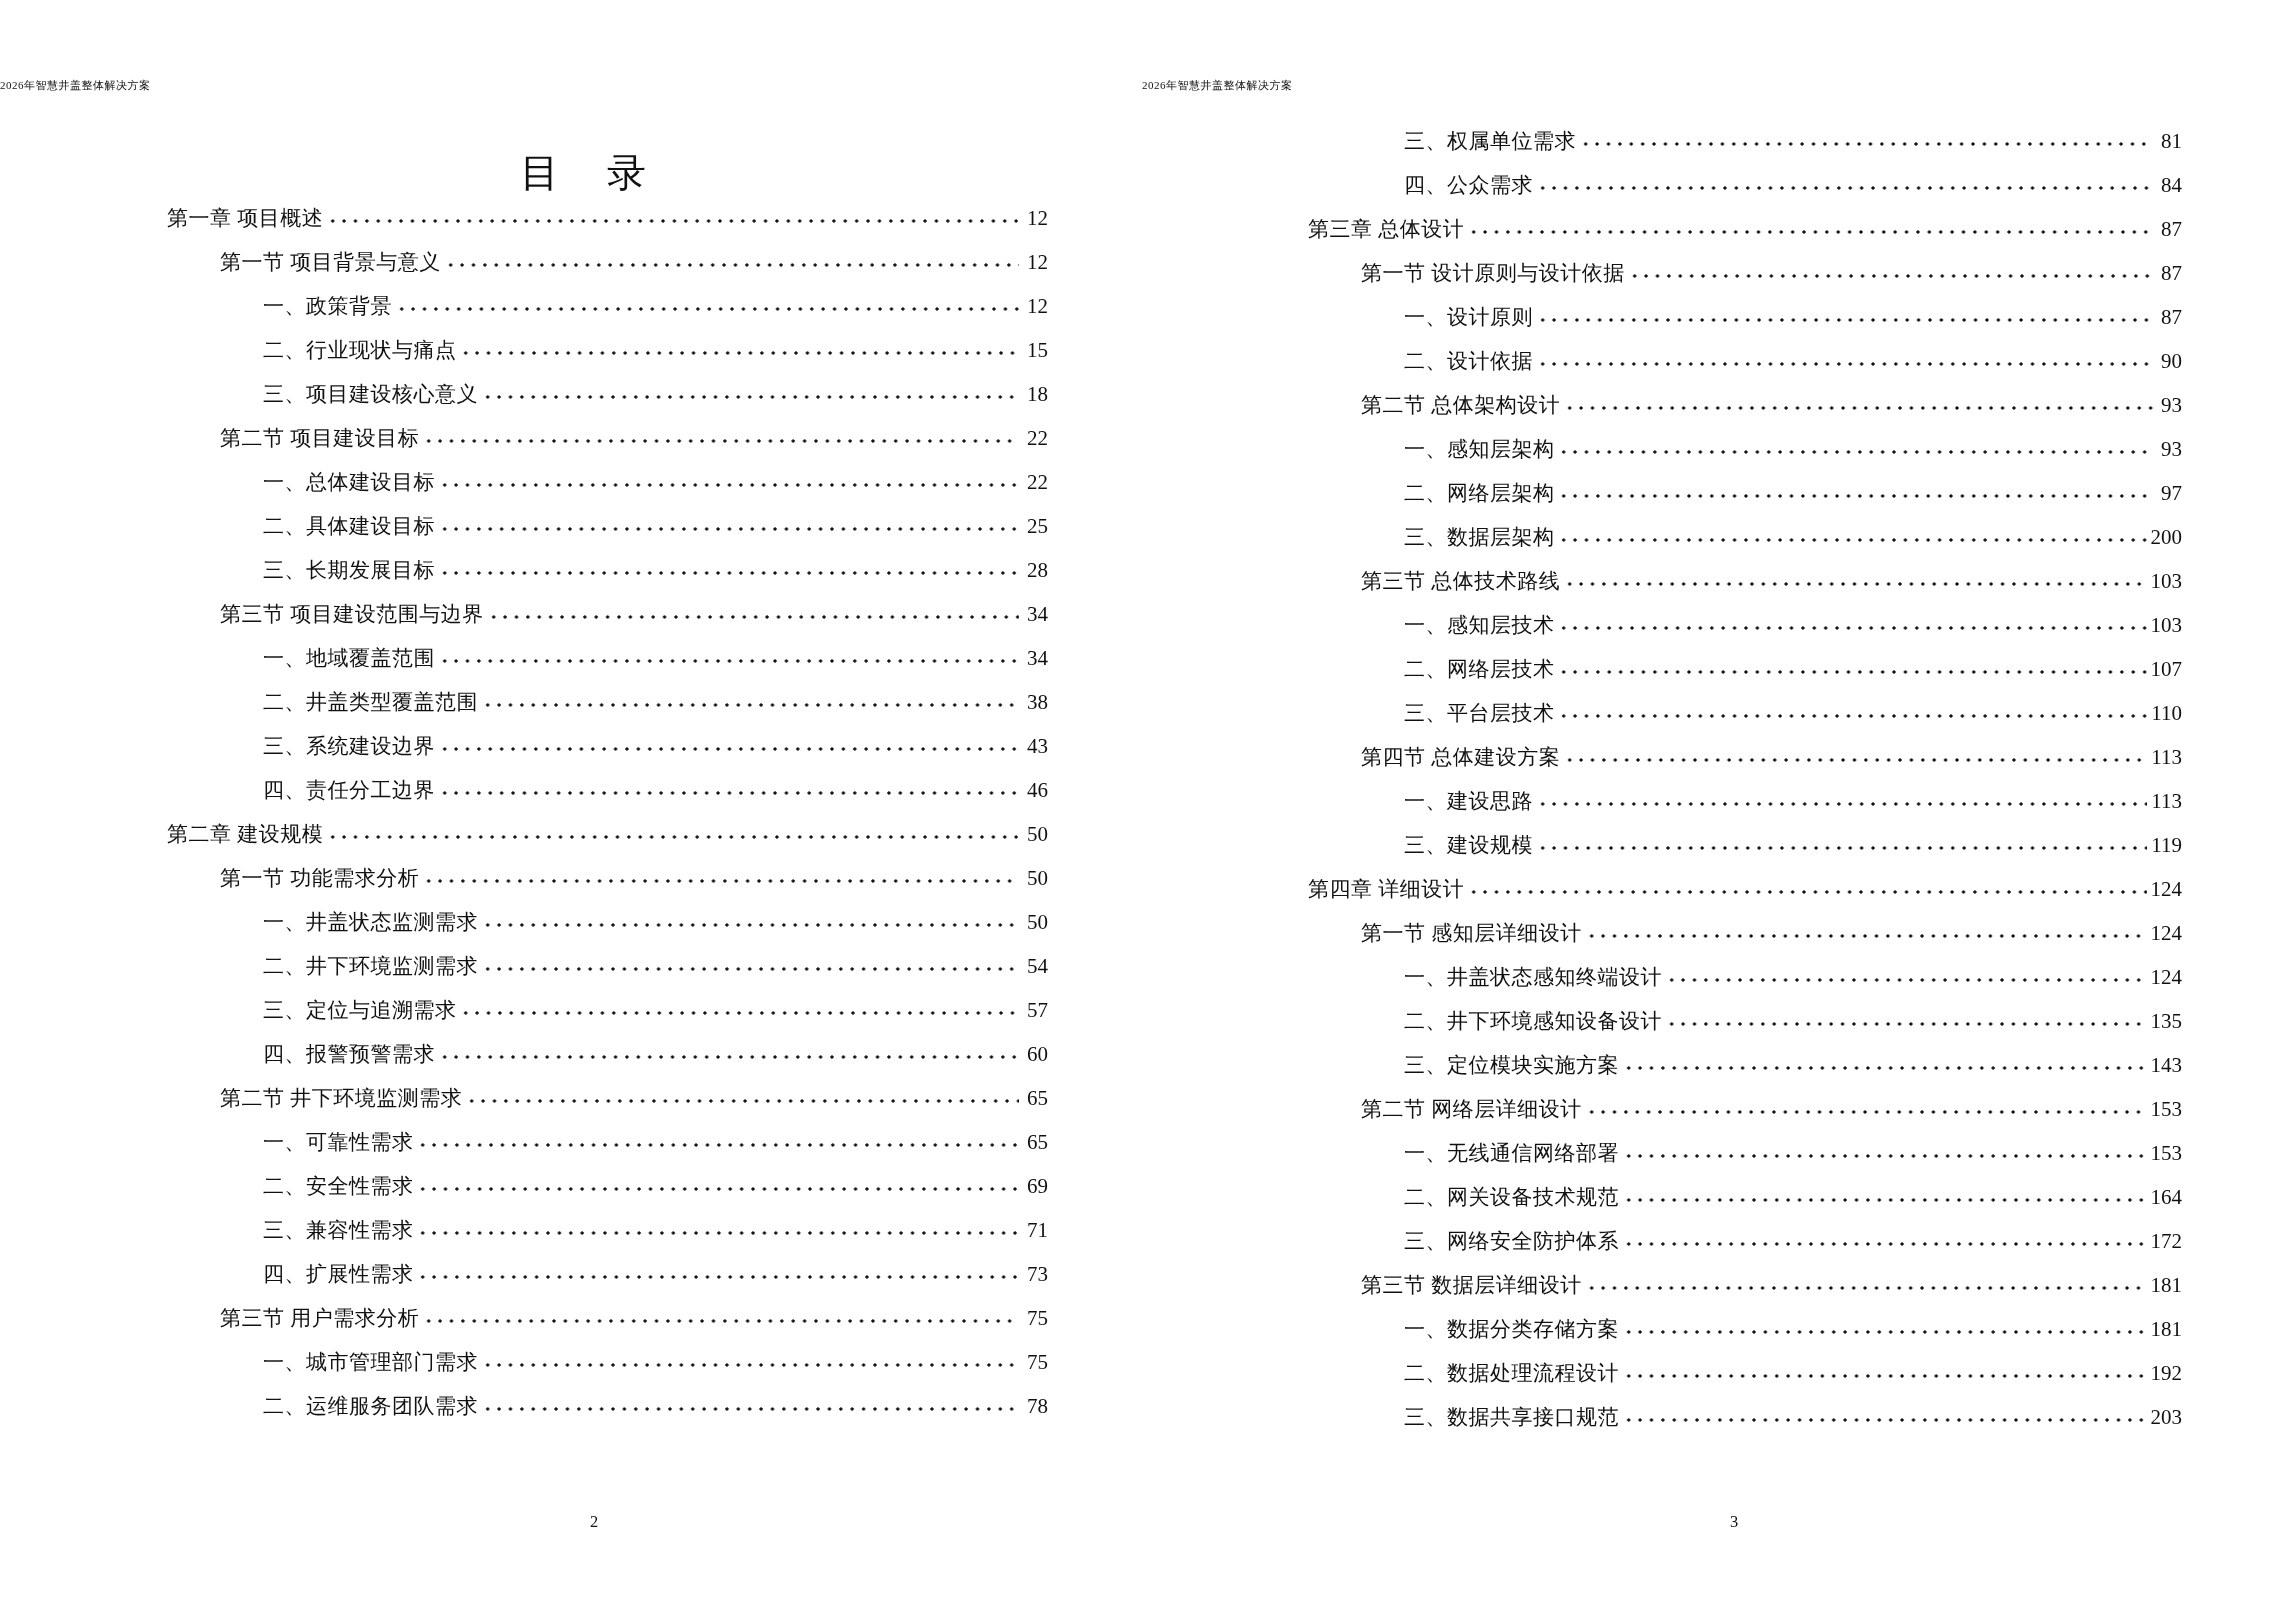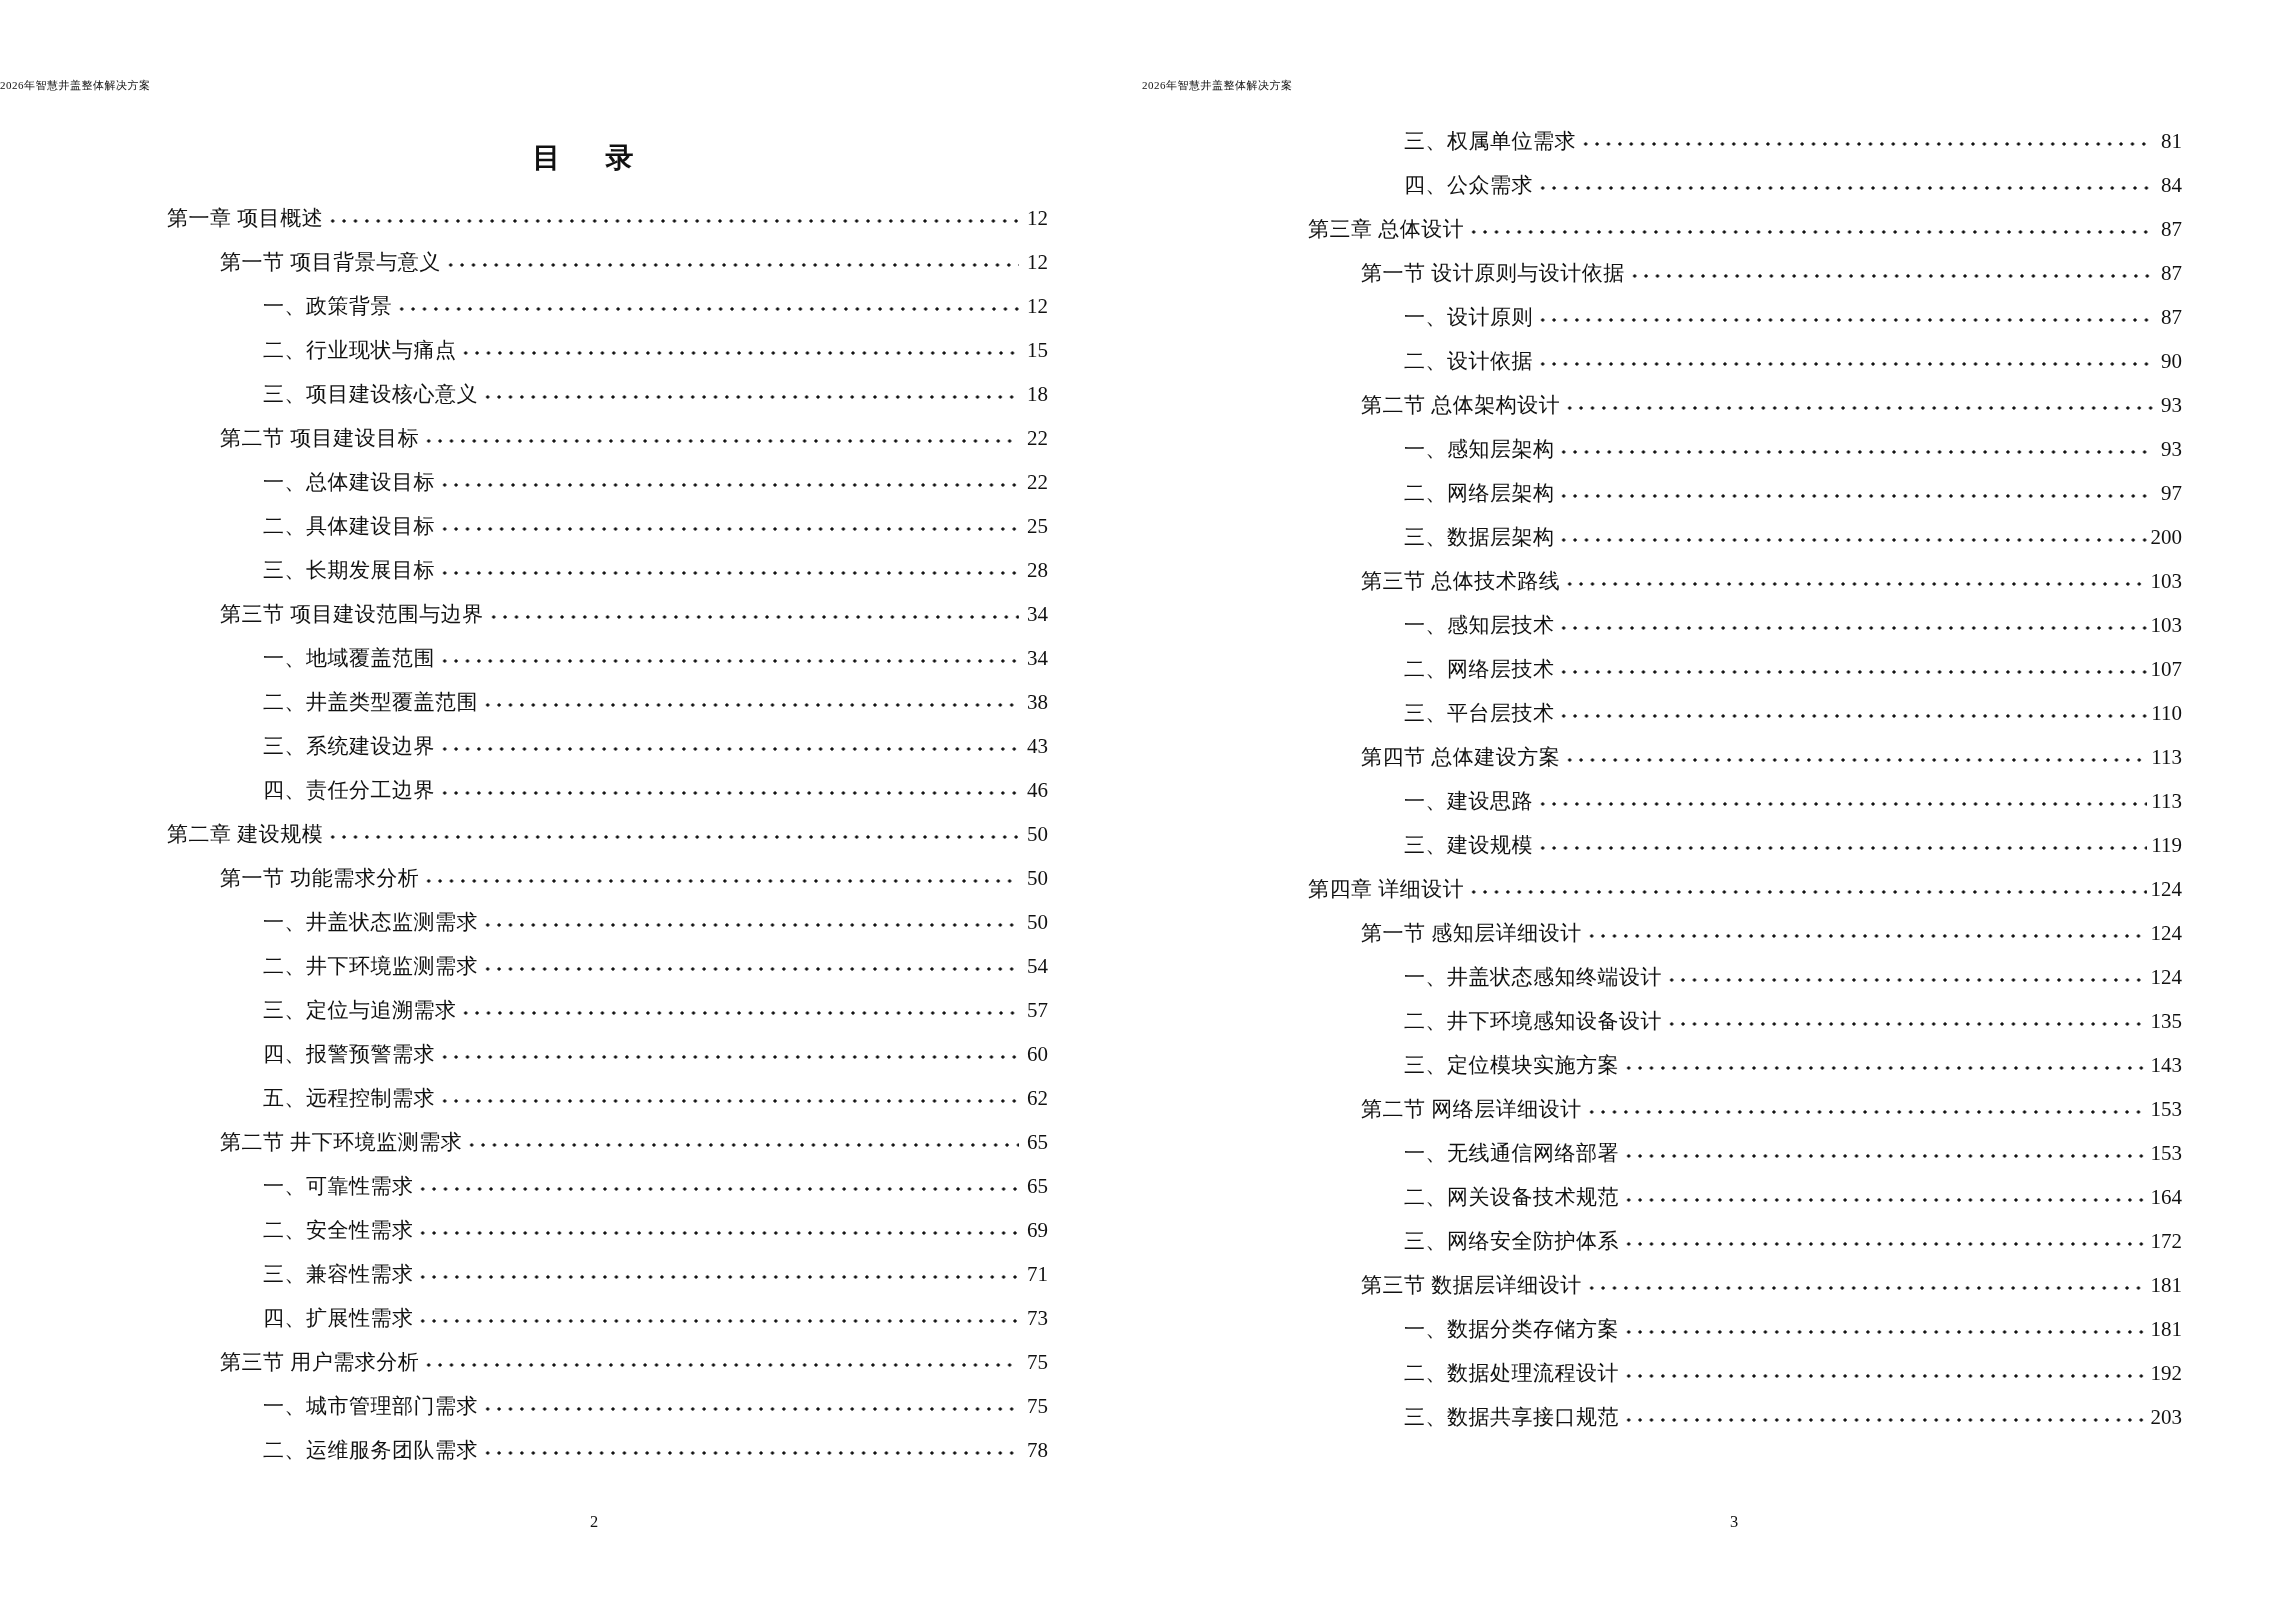--- a/index.html
+++ b/index.html
@@ -34,23 +34,23 @@
   }
   .page-left .running-header { left: 0; width: 1185px; }
   .page-right .running-header { left: 0; width: 1175px; }
 
   .toc-title {
     position: absolute;
     top: 120px;
     left: 0;
     width: 1185px;
     text-align: center;
-    font-size: 28px;
+    font-size: 39px;
     letter-spacing: 19px;
-    font-weight: bold;
+    font-weight: normal;
   }
 
   .toc-list {
     position: absolute;
     margin: 8px;
     padding: 0;
     list-style: none;
   }
   .page-left .toc-list { top: 195px; left: 159px; width: 881px; }
   .page-right .toc-list { top: 118px; left: 158px; width: 874px; }
@@ -207,25 +207,20 @@
       <li class="toc-row level-3">
         <span class="toc-label">三、定位与追溯需求</span>
         <span class="toc-leader"></span>
         <span class="toc-page">57</span>
       </li>
       <li class="toc-row level-3">
         <span class="toc-label">四、报警预警需求</span>
         <span class="toc-leader"></span>
         <span class="toc-page">60</span>
       </li>
-      <li class="toc-row level-3">
-        <span class="toc-label">五、远程控制需求</span>
-        <span class="toc-leader"></span>
-        <span class="toc-page">62</span>
-      </li>
       <li class="toc-row level-2">
         <span class="toc-label">第二节  井下环境监测需求</span>
         <span class="toc-leader"></span>
         <span class="toc-page">65</span>
       </li>
       <li class="toc-row level-3">
         <span class="toc-label">一、可靠性需求</span>
         <span class="toc-leader"></span>
         <span class="toc-page">65</span>
       </li>

